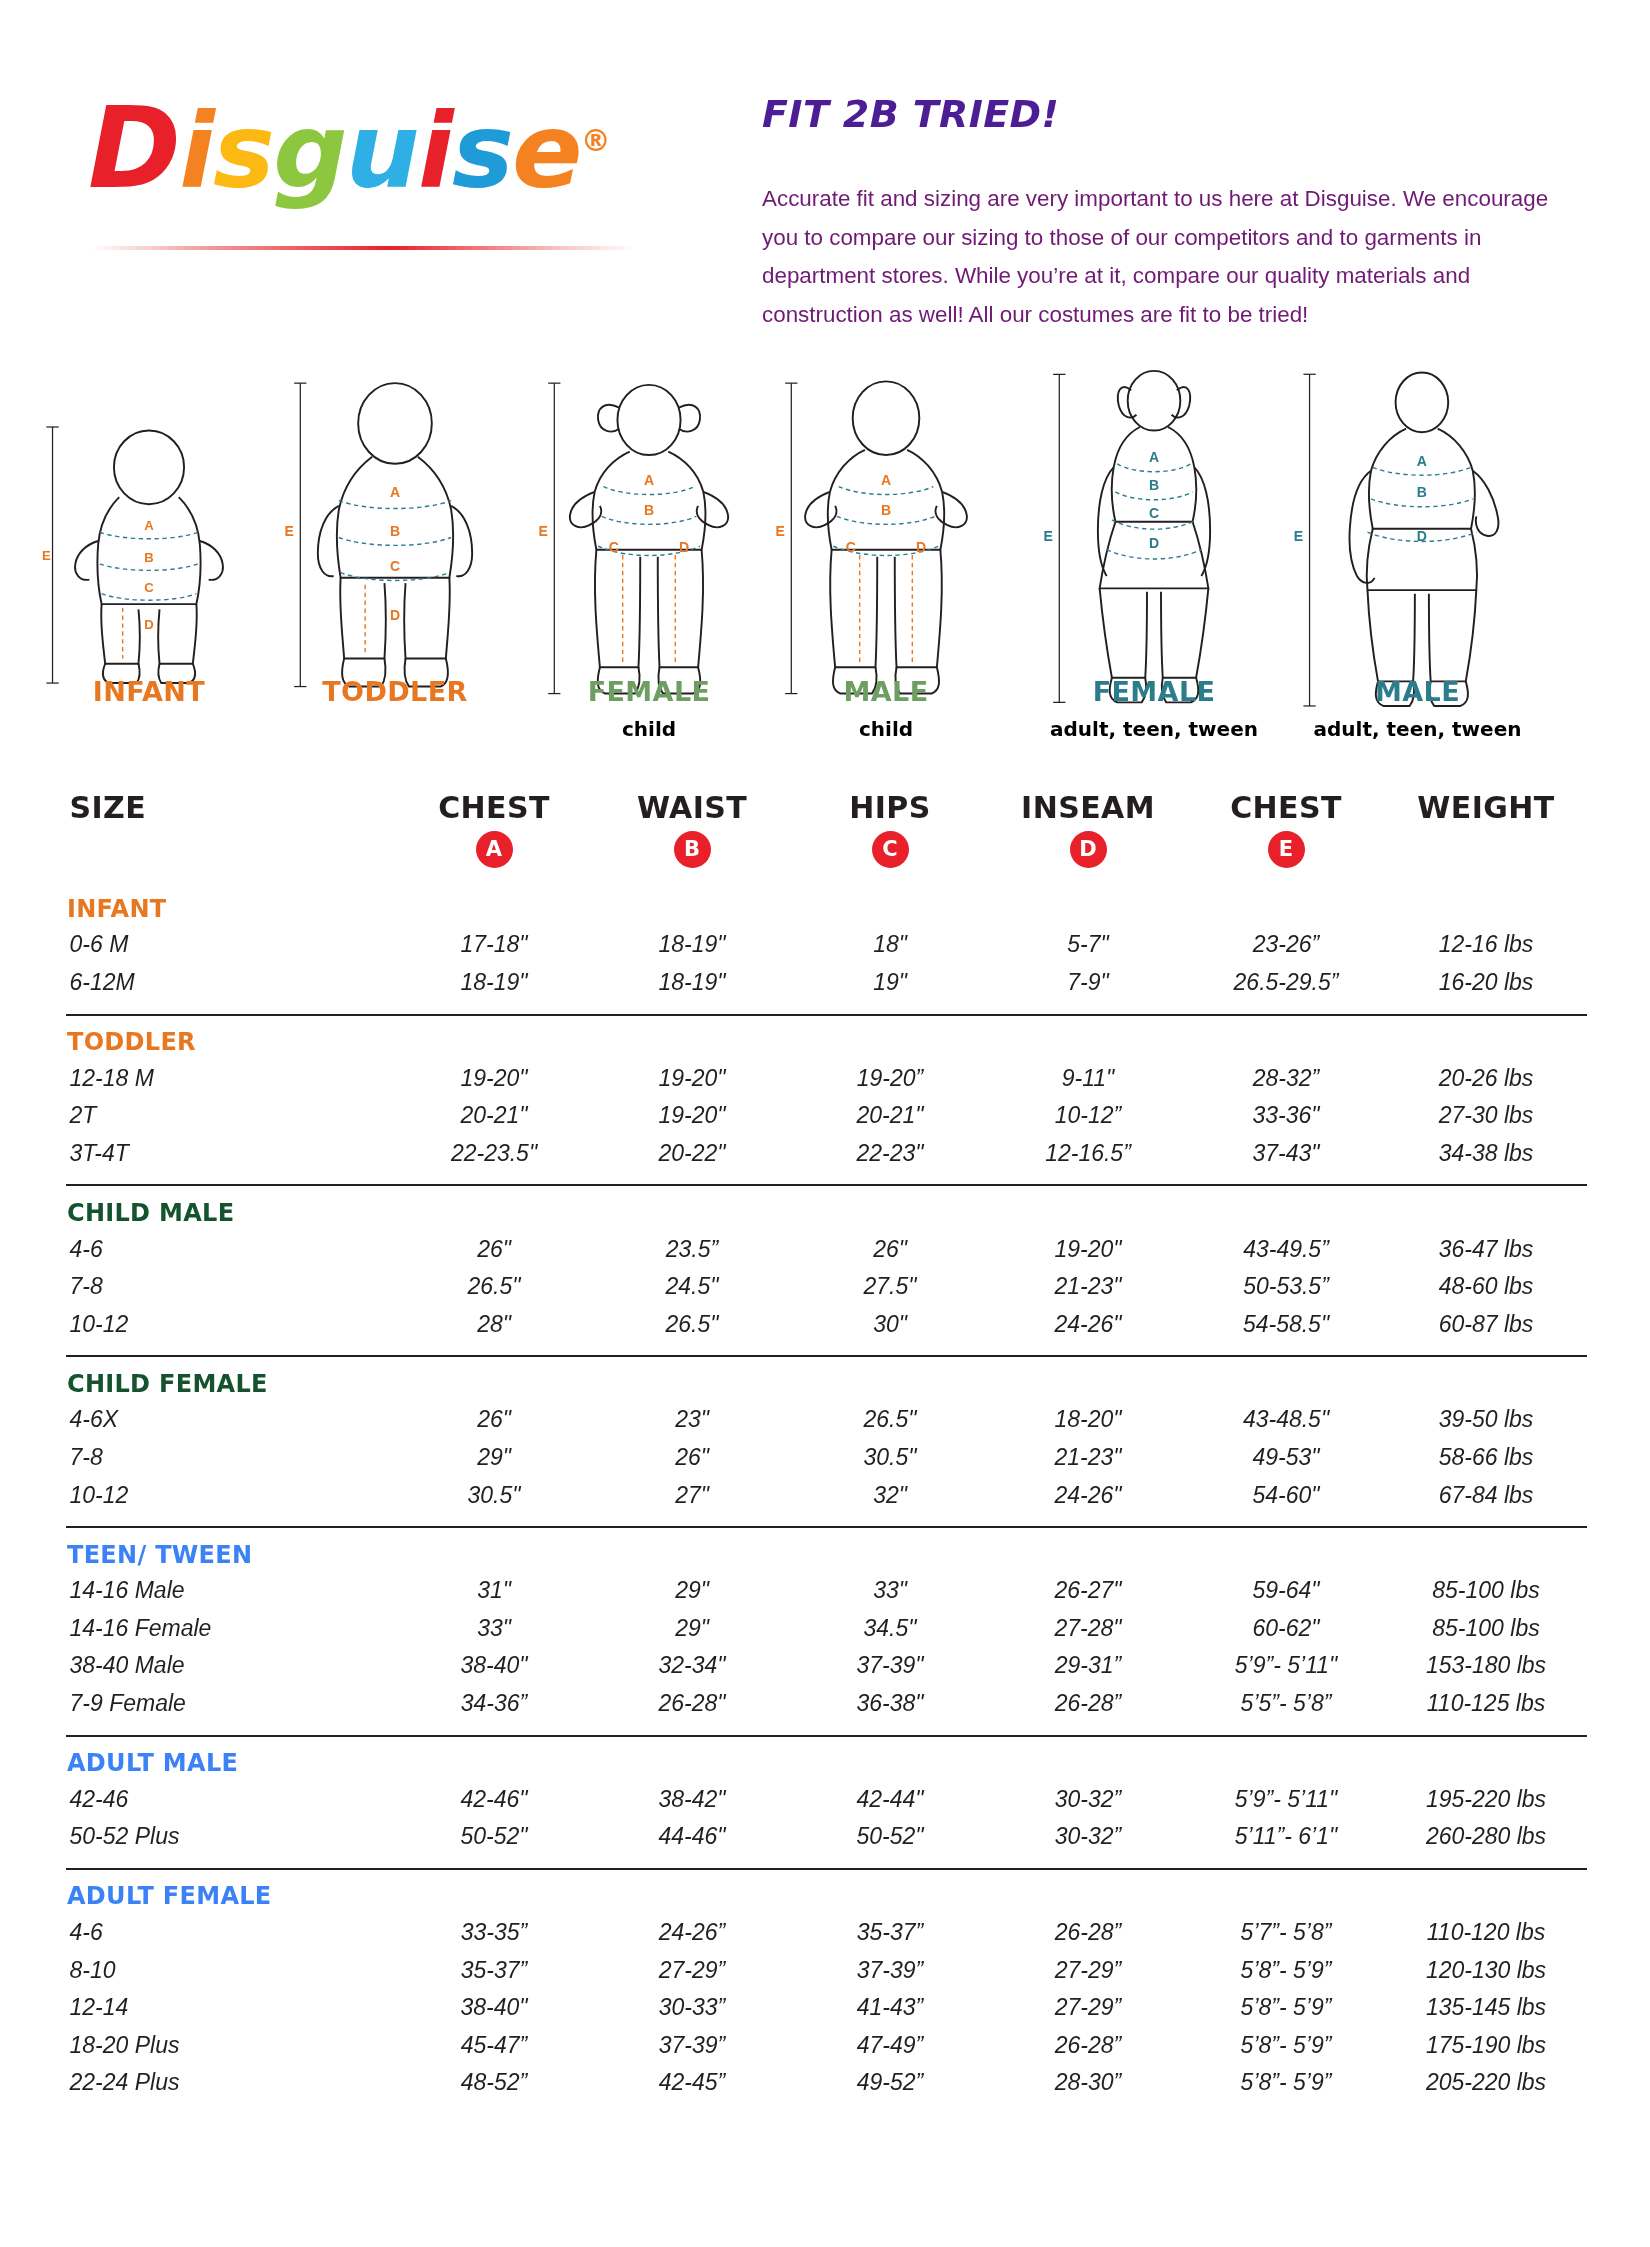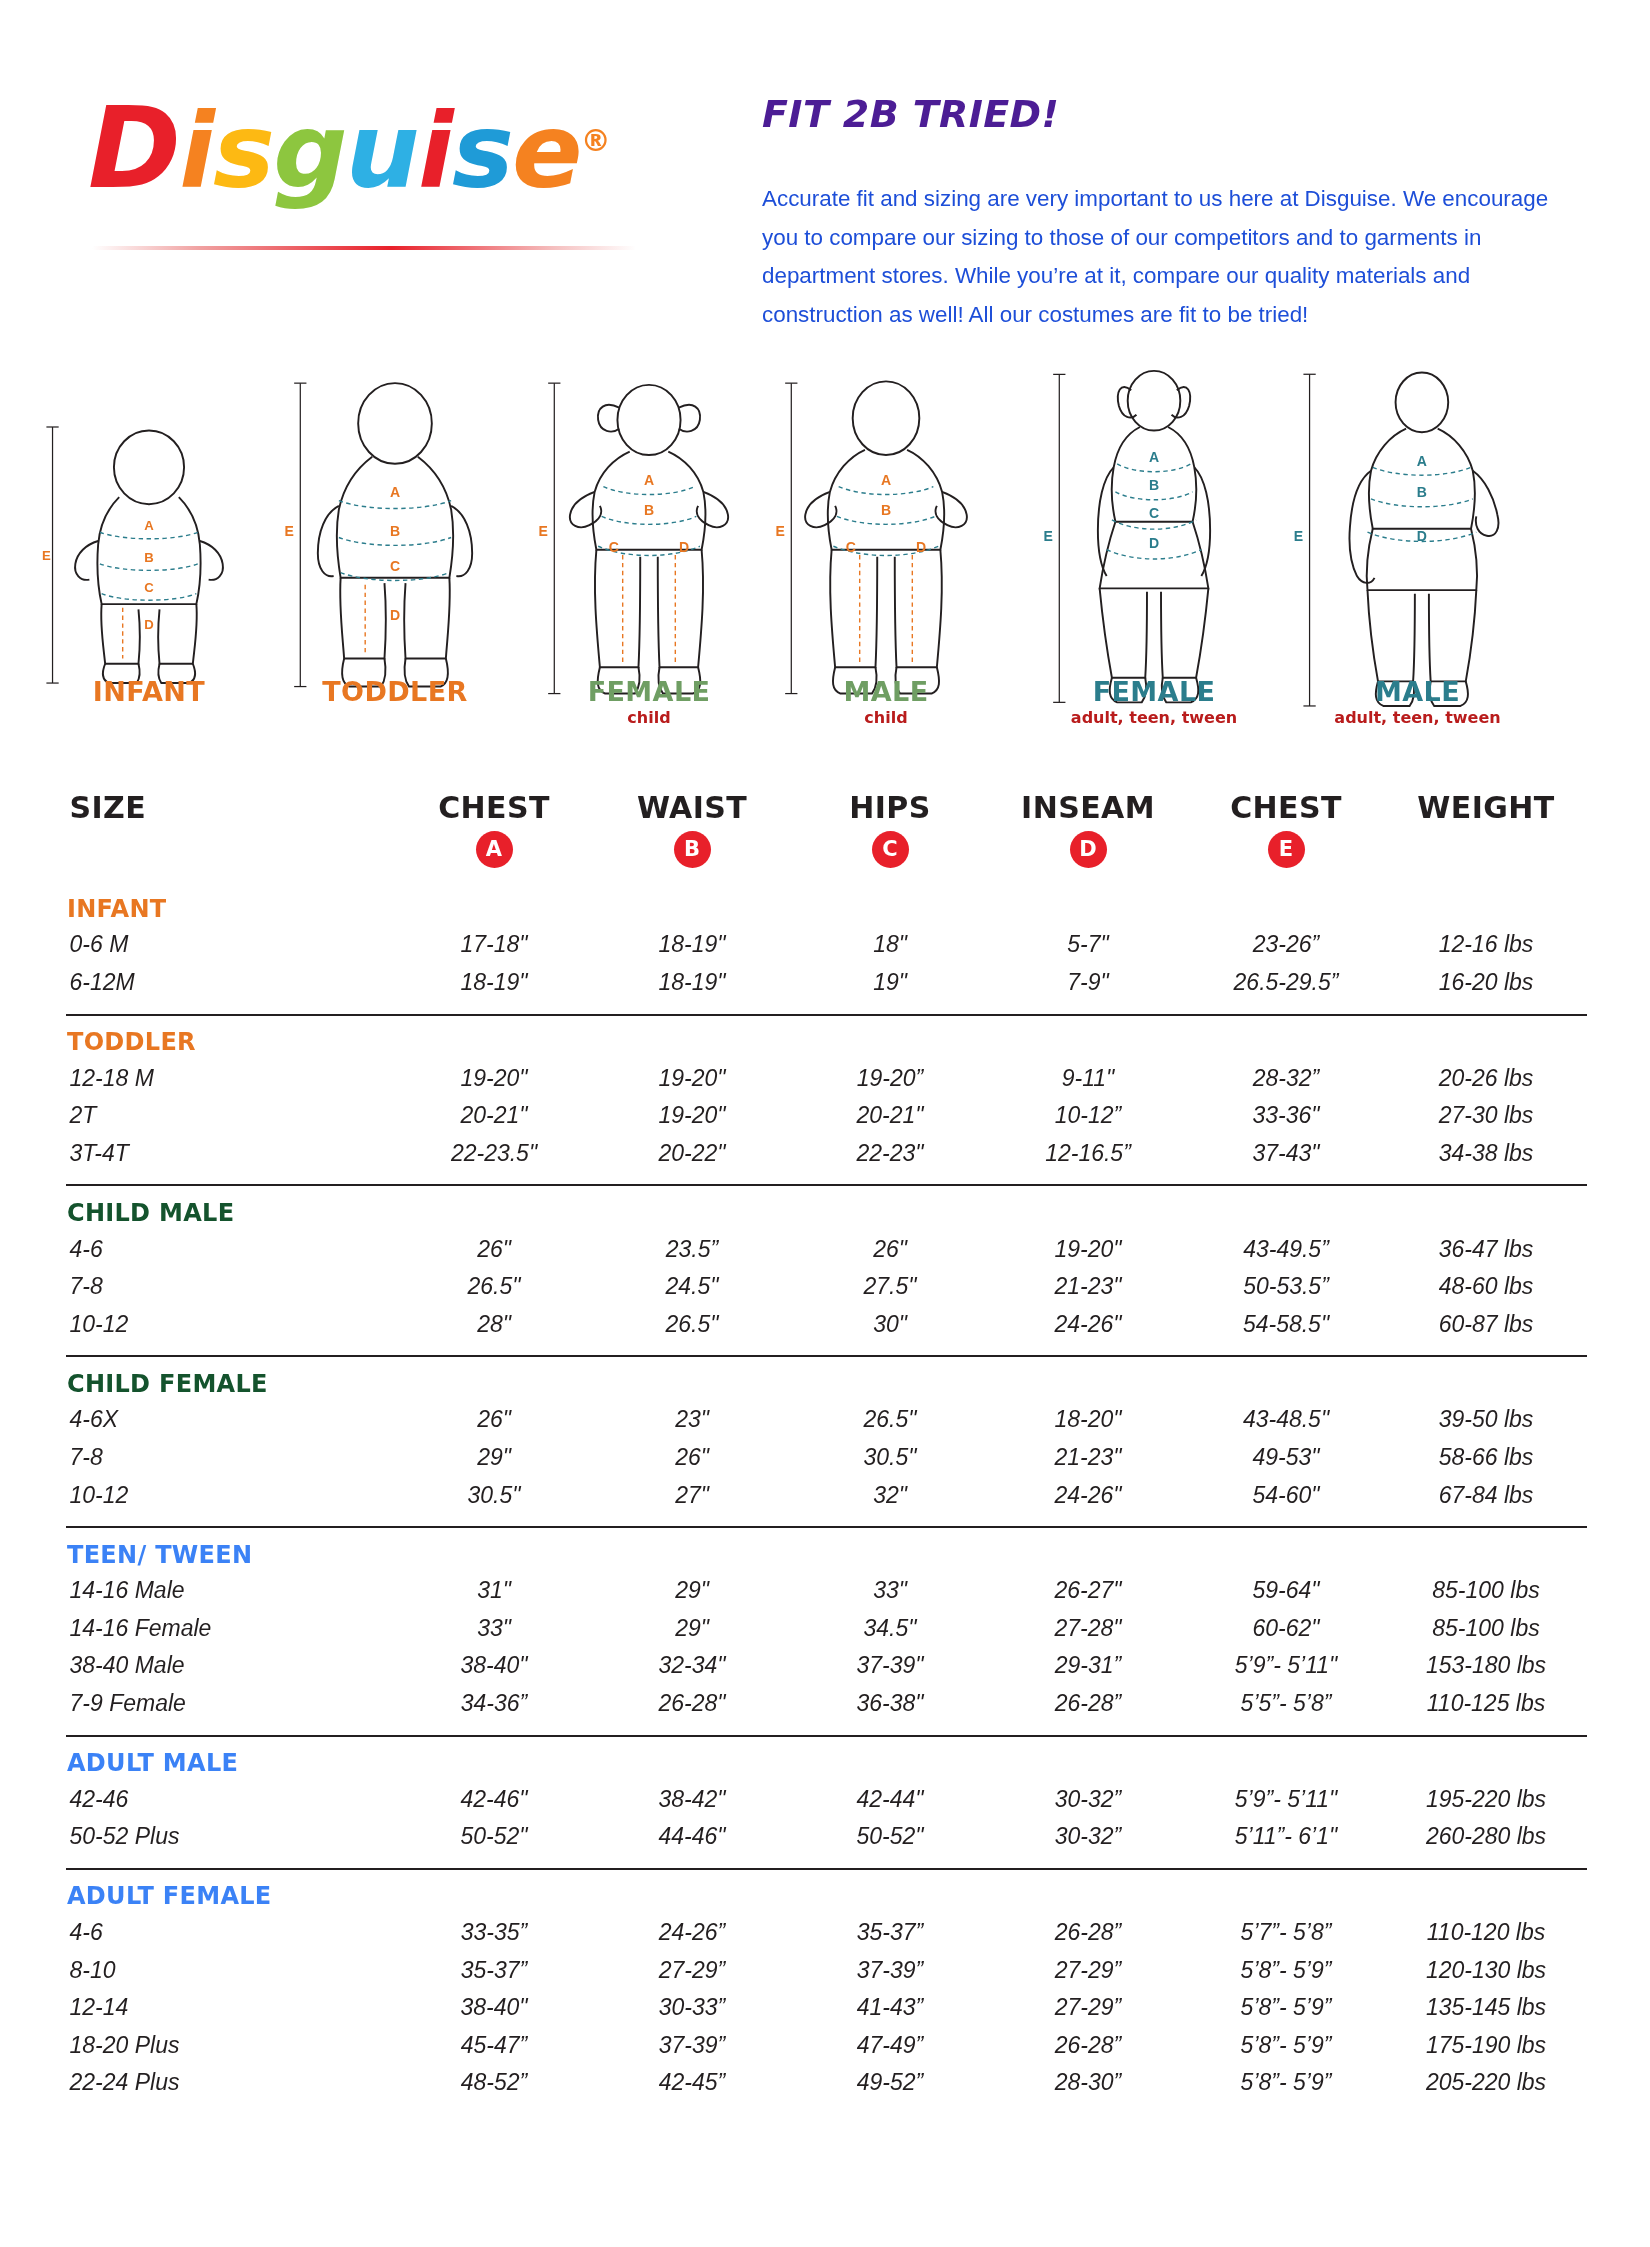--- a/index.html
+++ b/index.html
@@ -83,21 +83,21 @@
     font-family: "DejaVu Sans", sans-serif;
     font-weight: bold;
     font-style: italic;
     font-size: 38px;
     letter-spacing: 0.4px;
     margin: 0 0 16px 0;
   }
   .fit-body {
     font-size: 22.4px;
     line-height: 1.72;
-    color: #1d4ed8;
+    color: #701a75;
     margin-top: 44px;
   }
 
   
   .figures {
     position: absolute;
     top: 369px;
     left: 0;
     width: 1650px;
     height: 395px;
@@ -115,23 +115,23 @@
   .fig-name {
     font-family: "DejaVu Sans", sans-serif;
     font-weight: bold;
     font-size: 27px;
     letter-spacing: 0.4px;
     white-space: nowrap;
   }
   .fig-sub {
     font-family: "DejaVu Sans", sans-serif;
     font-weight: bold;
-    font-size: 16px;
-    color: #b91c1c;
-    margin-top: 1px;
+    font-size: 20px;
+    color: #000000;
+    margin-top: 10px;
   }
   .c-orange { color: #e87722; }
   .c-green { color: #6f9e63; }
   .c-teal { color: #2b7d8c; }
 
   
   .table-wrap {
     position: absolute;
     top: 790px;
     left: 66px;

